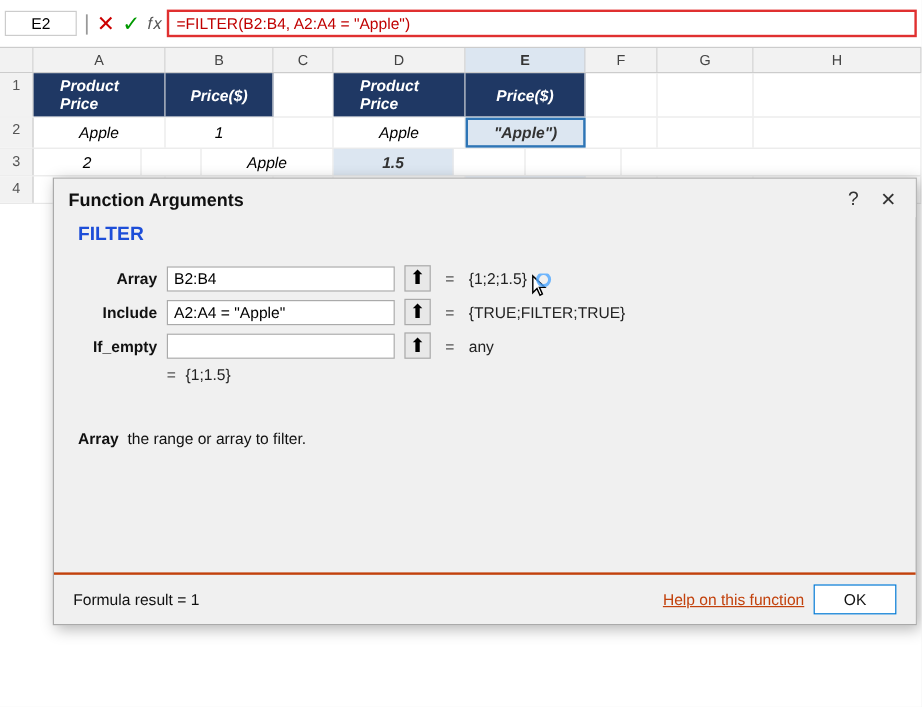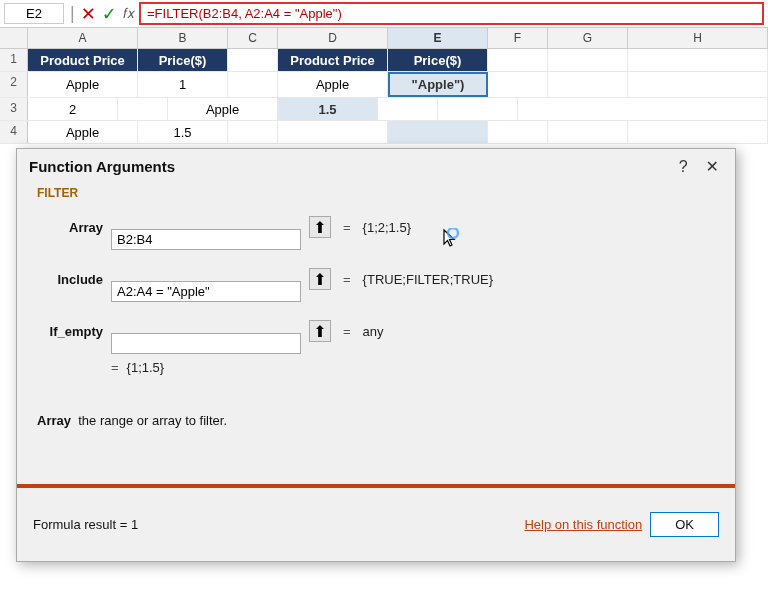--- a/index.html
+++ b/index.html
@@ -17,21 +17,21 @@
     .spreadsheet {
       width: 100%;
       background: #fff;
     }
 
     
     .formula-bar {
       display: flex;
       align-items: center;
       border-bottom: 1px solid #ccc;
-      height: 28px;
+      height: 40px;
       background: #fff;
       padding: 0 4px;
       gap: 4px;
     }
     .cell-ref-box {
       width: 60px;
       border: 1px solid #ccc;
       padding: 2px 4px;
       font-size: 13px;
       text-align: center;
@@ -102,44 +102,45 @@
     
     .grid-row {
       display: flex;
       border-bottom: 1px solid #e8e8e8;
     }
     .grid-row .row-num-cell {
       border-right: 1px solid #ccc;
     }
     .grid-cell {
       border-right: 1px solid #e8e8e8;
-      padding: 3px 12px;
+      padding: 3px 22px;
       font-size: 13px;
       min-height: 22px;
       display: flex;
       align-items: center;
       justify-content: center;
+      font-style: italic;
     }
     .grid-cell.header-cell {
       background: #1f3864;
       color: #fff;
       font-weight: 600;
       justify-content: center;
       font-size: 13px;
     }
     .grid-cell.selected-e2 {
       border: 2px solid #2e75b6;
       background: #dce6f1;
     }
 
     
     .dialog-overlay {
       position: absolute;
       top: 148px;
-      left: 16px;
+      left: 44px;
       width: 720px;
       background: #f0f0f0;
       border: 1px solid #aaa;
       box-shadow: 3px 3px 12px rgba(0,0,0,0.3);
       z-index: 100;
     }
     .dialog-titlebar {
       display: flex;
       align-items: center;
       justify-content: space-between;
@@ -162,24 +163,24 @@
       border: none;
       font-size: 16px;
       cursor: pointer;
       color: #333;
       padding: 0 4px;
     }
     .dialog-content {
       padding: 6px 16px 10px 16px;
     }
     .func-name {
-      font-size: 12px;
+      font-size: 16px;
       font-weight: 700;
-      color: #a16207;
-      margin-bottom: 4px;
+      color: #1d4ed8;
+      margin-bottom: 16px;
       padding-left: 4px;
     }
 
     
     .arg-row {
       display: flex;
       align-items: center;
       margin-bottom: 6px;
       gap: 8px;
     }
@@ -191,21 +192,20 @@
       color: #111;
       flex-shrink: 0;
     }
     .arg-input {
       width: 190px;
       border: 1px solid #aaa;
       padding: 2px 5px;
       font-size: 13px;
       background: #fff;
       outline: none;
-      margin-top: 25px;
     }
     .arg-collapse-btn {
       width: 22px;
       height: 22px;
       border: 1px solid #aaa;
       background: #e8e8e8;
       cursor: pointer;
       display: flex;
       align-items: center;
       justify-content: center;
@@ -255,26 +255,27 @@
     .dialog-arg-desc strong {
       font-weight: 700;
     }
 
     
     .dialog-spacer {
       height: 14px;
     }
 
     .dialog-footer {
-      border-top: 4px solid #c2410c;
-      padding: 24px 16px;
+      border-top: 2px solid #c2410c;
+      padding: 8px 16px;
       display: flex;
       align-items: center;
       justify-content: space-between;
       background: #f0f0f0;
+      margin-top: 48px;
     }
     .formula-result-text {
       font-size: 13px;
       color: #111;
     }
     .dialog-footer-right {
       display: flex;
       gap: 8px;
     }
     .footer-help-link {

